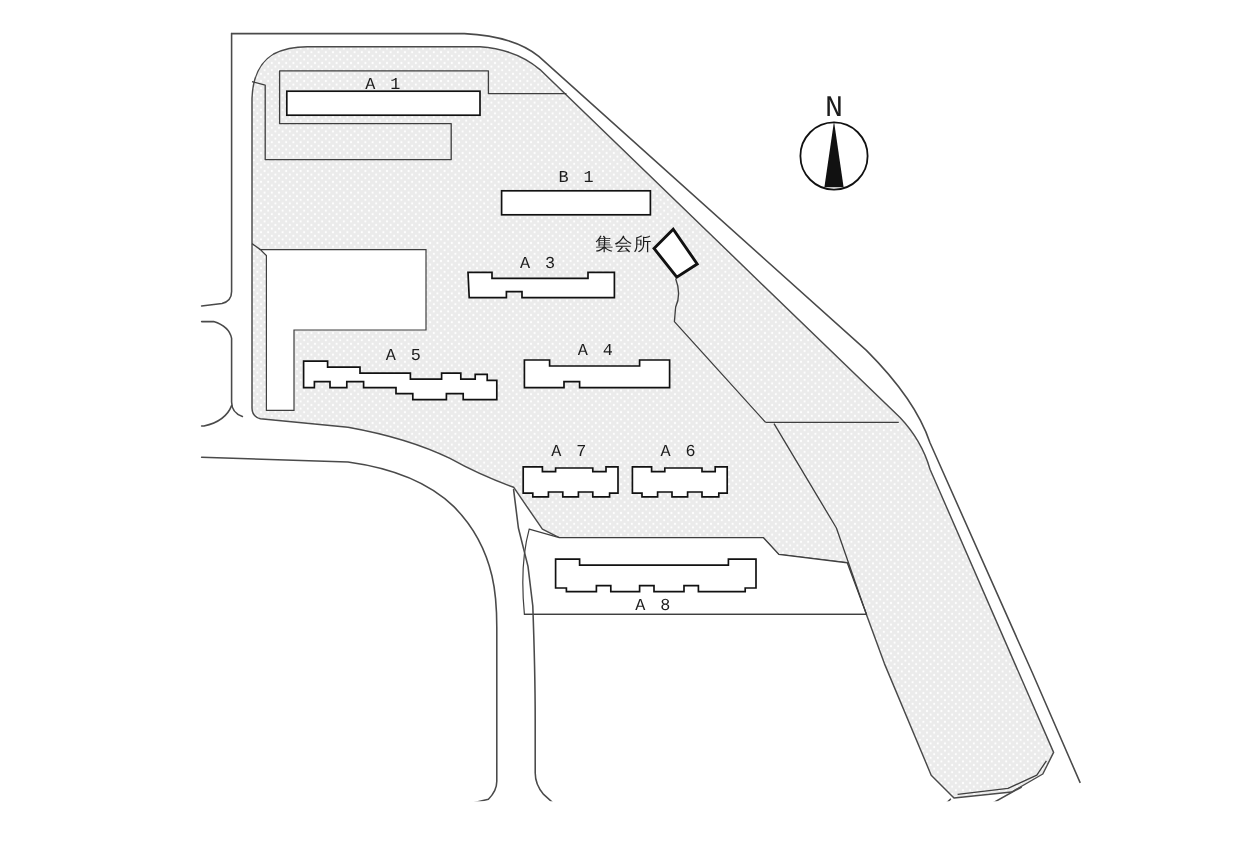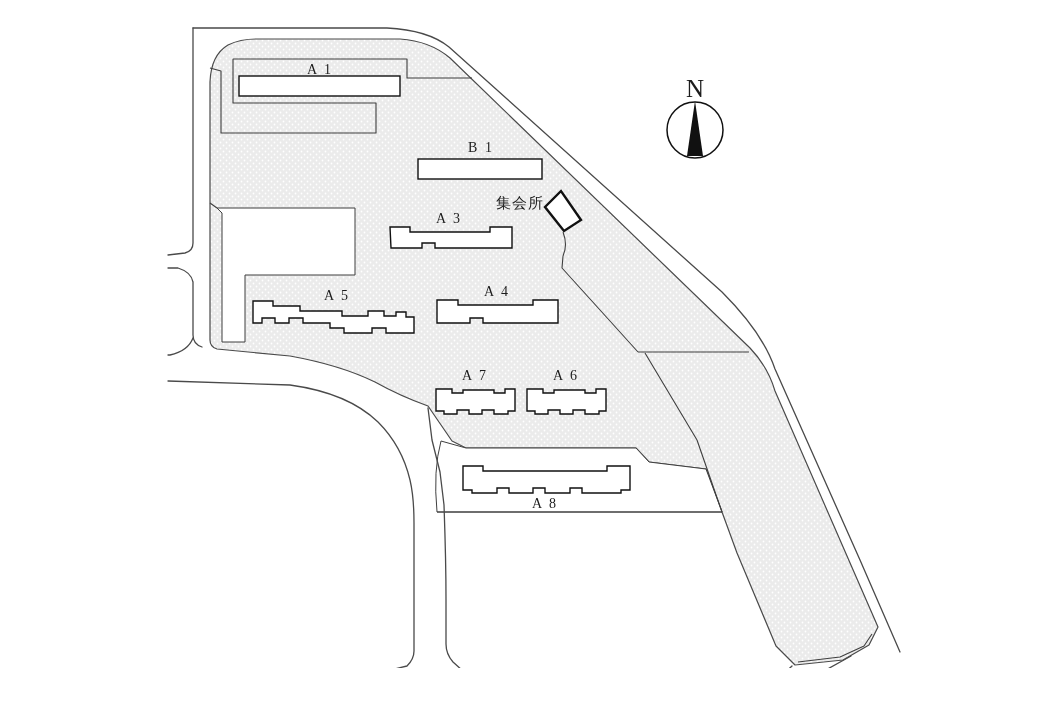--- a/index.html
+++ b/index.html
@@ -1,17 +1,17 @@
 <!DOCTYPE html>
 <html><head>
 <meta charset="utf-8">
 <style>
   html,body{margin:0;padding:0;background:#ffffff;}
   .stage{position:relative;width:1040px;height:668px;background:#fff;overflow:hidden;
-         font-family:Liberation Serif, serif;}
+         font-family:Liberation Mono, monospace;}
   svg{display:block}
   text{fill:#1c1c1c;}
   .bldg-label{font-size:14px;letter-spacing:2px;}
   .hall-label{font-size:15px;letter-spacing:1px;}
   .compass-label{font-size:25px;letter-spacing:0;}
 </style>
 </head>
 <body>
 
 <div class="stage">

